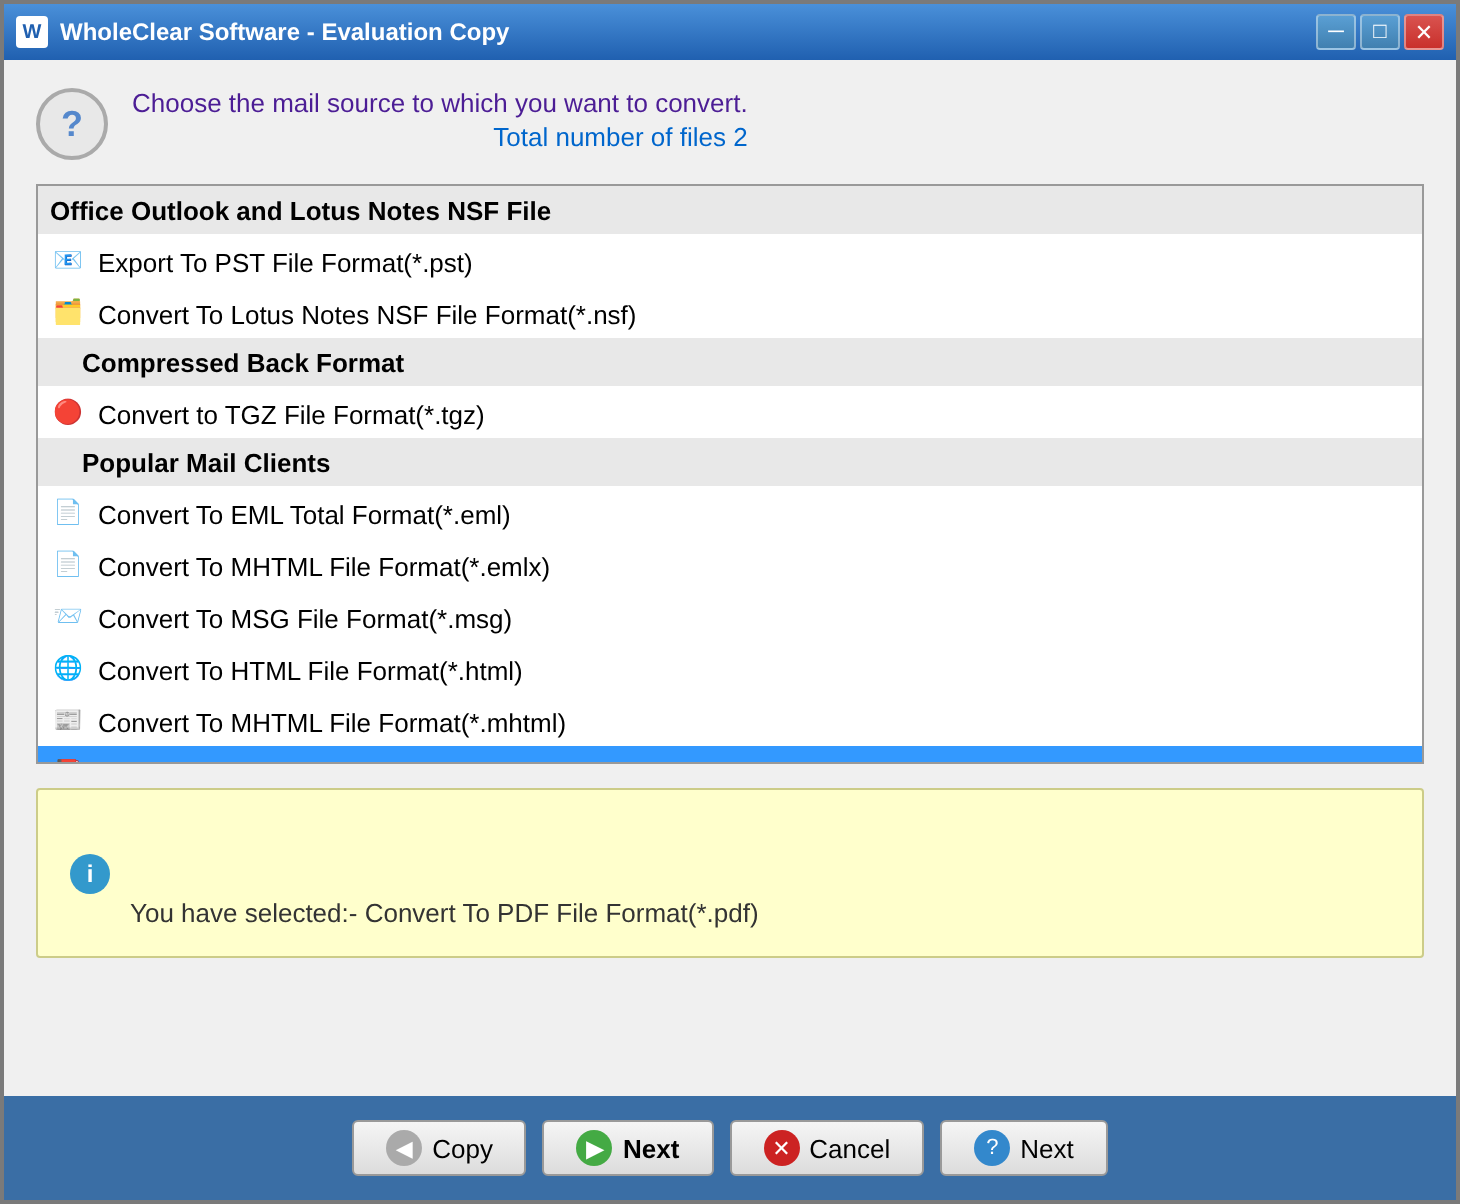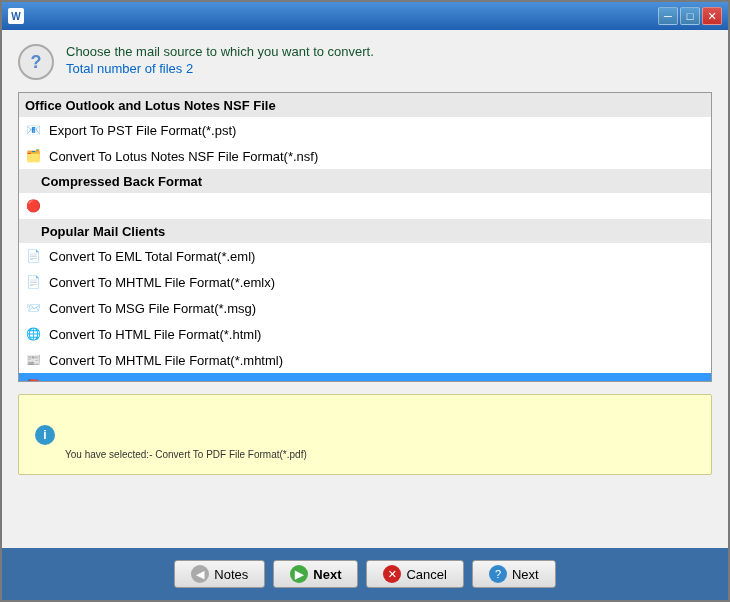--- a/index.html
+++ b/index.html
@@ -96,26 +96,27 @@
       color: #5588cc;
       font-weight: bold;
       flex-shrink: 0;
     }
     .header-text {
       display: flex;
       flex-direction: column;
       gap: 2px;
     }
     .header-main {
-      color: #14532d;
+      color: #4c1d95;
       font-size: 13px;
     }
     .header-sub {
       color: #0066cc;
       font-size: 13px;
+      text-align: right;
     }
 
     .list-container {
       border: 1px solid #999;
       background: white;
       flex-shrink: 0;
       height: 290px;
       overflow: hidden;
       display: flex;
     }
@@ -130,21 +131,21 @@
       background: #f0f0f0;
       border-left: 1px solid #ccc;
     }
     .list-content::-webkit-scrollbar-thumb {
       background: #c0c0c0;
       border: 1px solid #999;
     }
 
     .list-item {
       display: flex;
-      align-items: center;
+      align-items: flex-end;
       padding: 4px 6px;
       cursor: pointer;
       min-height: 24px;
     }
     .list-item.selected {
       background: #3399ff;
       color: white;
     }
     .list-item.category {
       font-weight: bold;
@@ -198,21 +199,21 @@
       color: white;
       display: flex;
       align-items: center;
       justify-content: center;
       font-size: 12px;
       font-weight: bold;
       flex-shrink: 0;
     }
     .status-text {
       color: #333;
-      font-size: 10px;
+      font-size: 13px;
       margin-top: 40px;
     }
 
     .footer {
       background: #3a6ea5;
       padding: 8px 16px;
       display: flex;
       align-items: center;
       justify-content: center;
       gap: 8px;
@@ -253,20 +254,21 @@
     .btn-icon.help-ic { background: #3388cc; color: white; }
   </style>
 </head>
 <body>
 
 <div class="window">
 
   <div class="title-bar">
     <div class="title-bar-left">
       <div class="title-icon">W</div>
+      <span class="title-text">WholeClear Software - Evaluation Copy</span>
     </div>
     <div class="title-controls">
       <div class="title-btn min">─</div>
       <div class="title-btn max">□</div>
       <div class="title-btn">✕</div>
     </div>
   </div>
 
   <div class="content-area">
 
@@ -290,20 +292,21 @@
           </div>
           <div class="list-item">
             <span class="item-icon icon-nsf">🗂️</span>
             <span>Convert To Lotus Notes NSF File Format(*.nsf)</span>
           </div>
           <div class="list-item sub-category">
             <span>Compressed Back Format</span>
           </div>
           <div class="list-item">
             <span class="item-icon icon-tgz">🔴</span>
+            <span>Convert to TGZ File Format(*.tgz)</span>
           </div>
           <div class="list-item sub-category">
             <span>Popular Mail Clients</span>
           </div>
           <div class="list-item">
             <span class="item-icon icon-eml">📄</span>
             <span>Convert To EML Total Format(*.eml)</span>
           </div>
           <div class="list-item">
             <span class="item-icon icon-emlx">📄</span>
@@ -330,21 +333,21 @@
 
     <div class="status-box">
       <div class="status-info-icon">i</div>
       <span class="status-text">You have selected:- Convert To PDF File Format(*.pdf)</span>
     </div>
   </div>
 
   <div class="footer">
     <button class="footer-btn">
       <div class="btn-icon back-ic">◀</div>
-      <span>Notes</span>
+      <span>Copy</span>
     </button>
     <button class="footer-btn next-btn">
       <div class="btn-icon next-ic">▶</div>
       <span>Next</span>
     </button>
     <button class="footer-btn">
       <div class="btn-icon cancel-ic">✕</div>
       <span>Cancel</span>
     </button>
     <button class="footer-btn">

